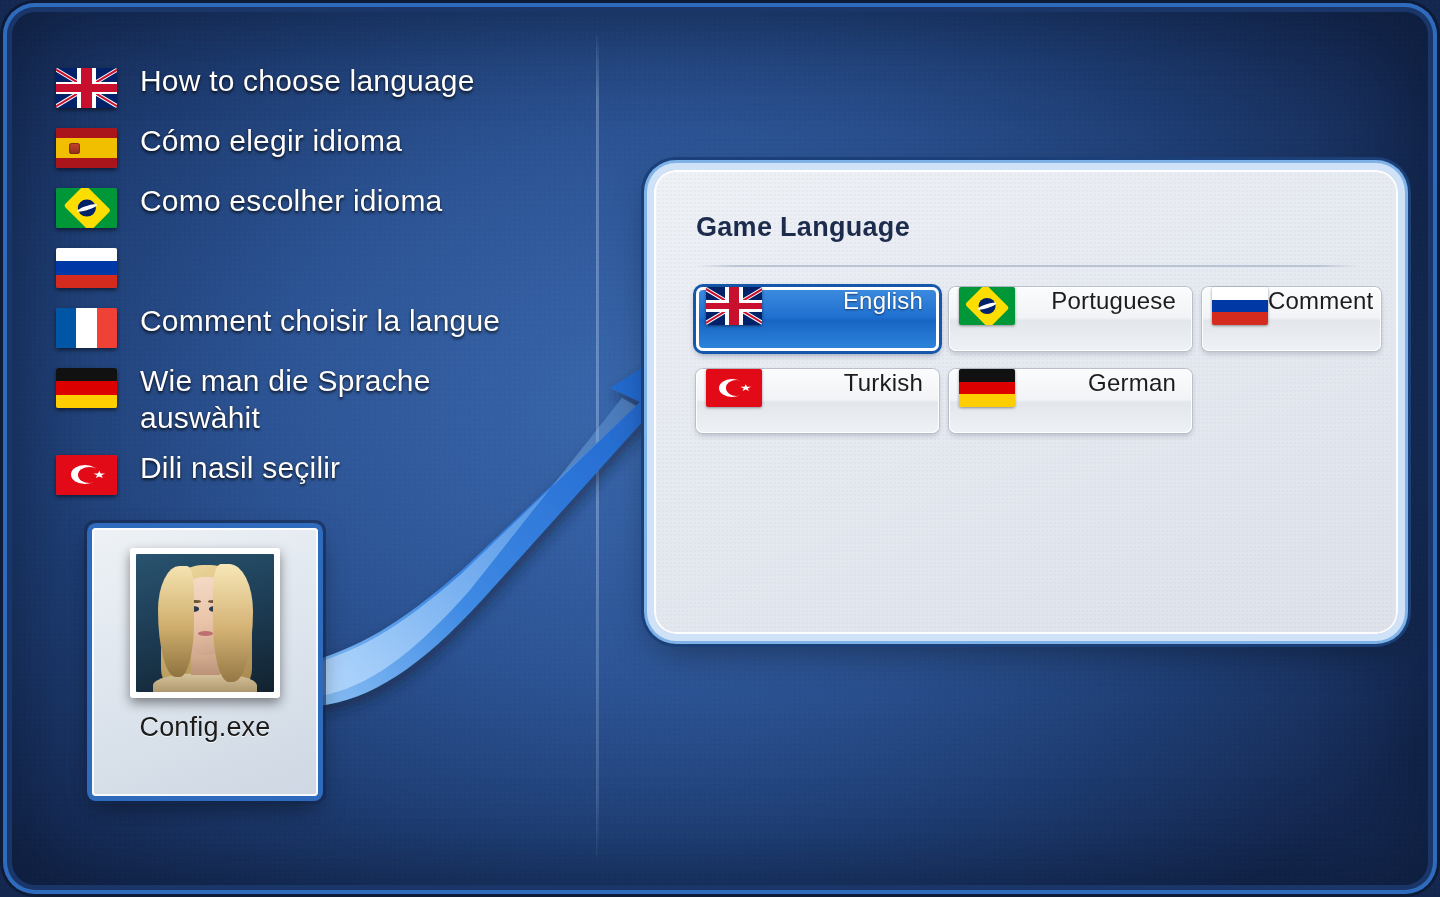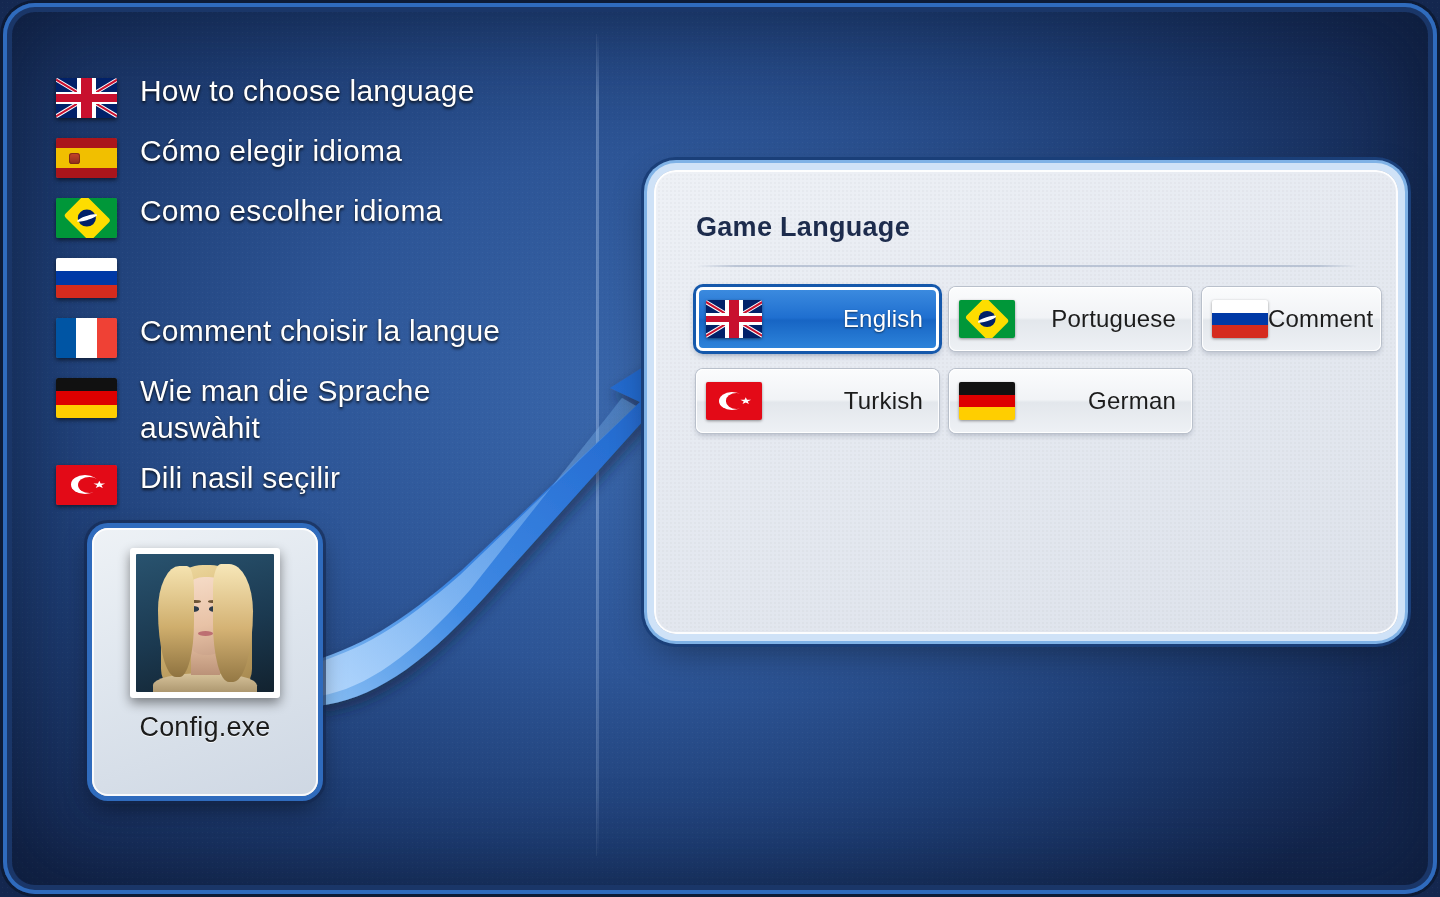--- a/index.html
+++ b/index.html
@@ -66,21 +66,21 @@
         rgba(190,215,250,0.16) 92%,
         rgba(255,255,255,0.00) 100%);
     border-left: 1px solid rgba(255,255,255,0.05);
     pointer-events: none;
   }
 
   
   #lang-list {
     position: absolute;
     left: 56px;
-    top: 72px;
+    top: 62px;
     width: 500px;
   }
   .lang-row {
     display: flex;
     align-items: flex-start;
     margin-bottom: 12px;
     min-height: 48px;
   }
   .lang-row .flagbox {
     flex: 0 0 auto;
@@ -103,21 +103,21 @@
     max-width: 420px;
   }
 
   
   #config-icon {
     position: absolute;
     left: 92px;
     top: 528px;
     width: 226px;
     height: 268px;
-    border-radius: 16px;
+    border-radius: 4px;
     background: linear-gradient(160deg,#eef2f6 0%, #dfe6ee 45%, #ced7e3 100%);
     box-shadow:
       0 0 0 5px #2f6bbd,
       0 0 0 8px rgba(20,40,80,0.6),
       0 10px 26px rgba(0,0,0,0.5),
       inset 0 0 0 2px rgba(255,255,255,0.85);
     padding: 20px 18px 14px 18px;
     display: flex;
     flex-direction: column;
     align-items: center;
@@ -250,21 +250,20 @@
   }
   .lang-btn {
     height: 64px;
     border-radius: 7px;
     background: linear-gradient(180deg,#fbfcfd 0%, #f1f3f6 48%, #e3e7ec 52%, #eef1f5 100%);
     box-shadow:
       inset 0 0 0 1px rgba(255,255,255,0.95),
       0 0 0 1px #b9c0cb,
       0 3px 5px rgba(40,55,80,0.22);
     display: flex;
-    align-items: center;
     padding: 0 16px 0 10px;
     cursor: pointer;
   }
   .lang-btn .bflag {
     flex: 0 0 auto;
     width: 56px;
     height: 38px;
     border-radius: 2px;
     overflow: hidden;
     position: relative;

